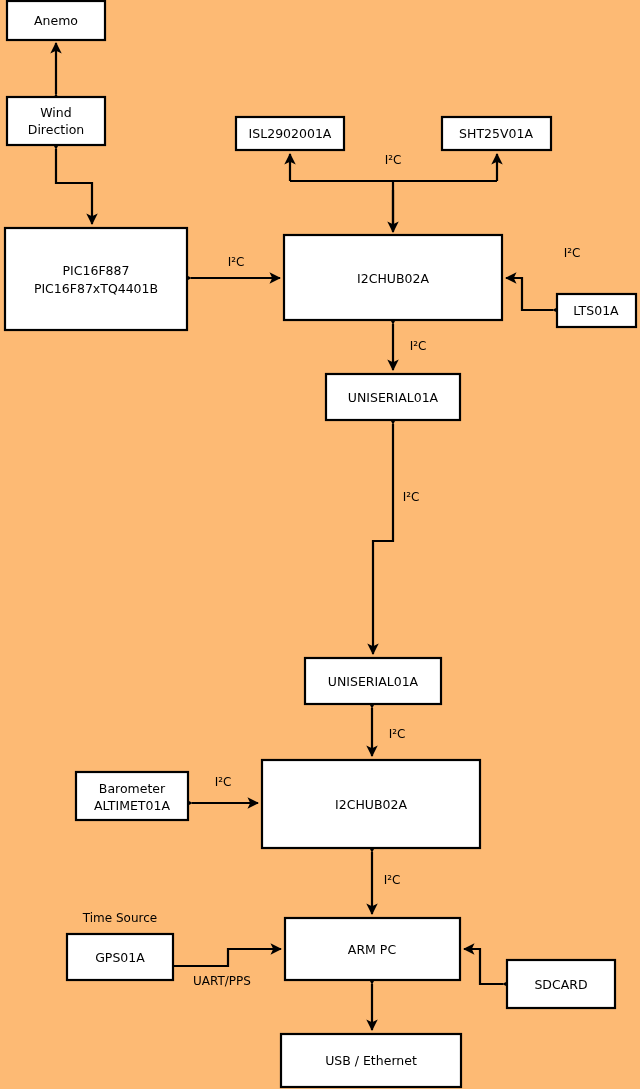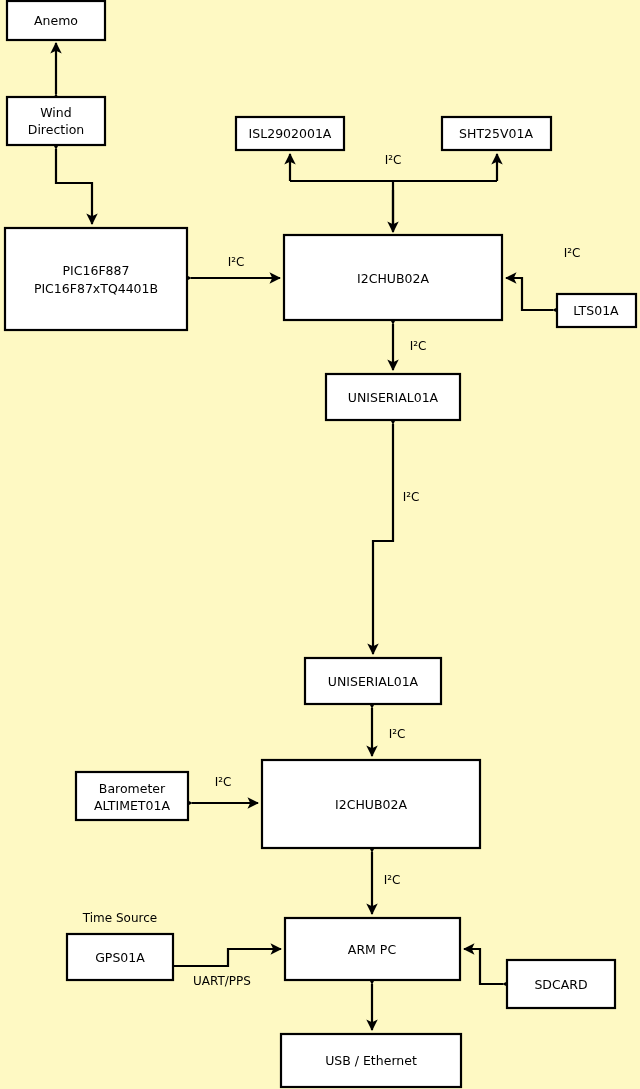--- a/index.html
+++ b/index.html
@@ -4,21 +4,21 @@
 <style>
   html, body {
     margin: 0;
     padding: 0;
     background: #ffffff;
   }
   #diagram-root {
     position: relative;
     width: 640px;
     height: 1089px;
-    background: #fef9c3;
+    background: #fdba74;
     font-family: "DejaVu Sans", sans-serif;
   }
   svg.diagram {
     display: block;
     width: 640px;
     height: 1089px;
   }
   .node-rect {
     fill: #ffffff;
     stroke: #000000;

